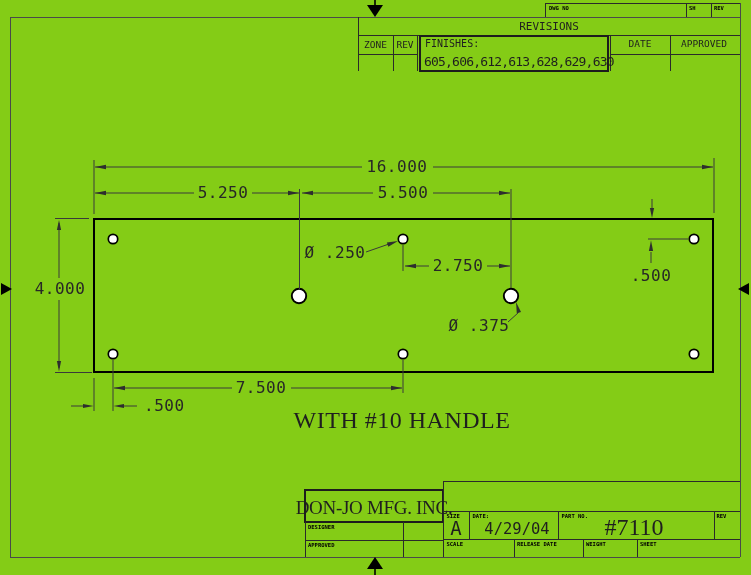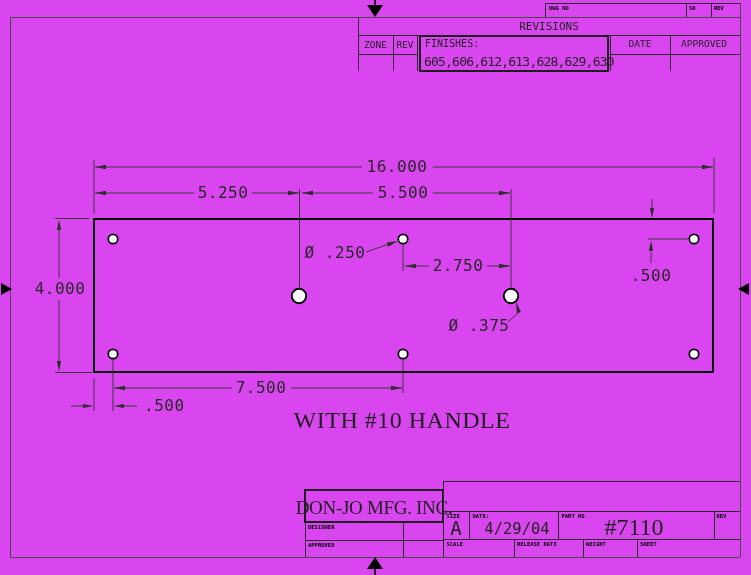--- a/index.html
+++ b/index.html
@@ -1,16 +1,16 @@
 <!DOCTYPE html>
 <html><head>
 <meta charset="utf-8">
 <style>
   html,body{margin:0;padding:0;background:#fff;}
-  .sheet{position:relative;width:751px;height:575px;background:#d946ef;overflow:hidden;
+  .sheet{position:relative;width:751px;height:575px;background:#84cc16;overflow:hidden;
          font-family:"DejaVu Sans Mono", monospace;}
   svg{display:block;}
   
   .frame   {stroke:#4a4a4a;stroke-width:1;fill:none;}
   .tline   {stroke:#2a2a2a;stroke-width:1;fill:none;}
   .tline2  {stroke:#1d1d1d;stroke-width:1.5;fill:none;}
   .plate   {stroke:#000;stroke-width:2;fill:none;}
   .hole    {stroke:#000;stroke-width:1.7;fill:#fff;}
   .bighole {stroke:#000;stroke-width:1.9;fill:#fff;}
   .dim     {stroke:#3a3a3a;stroke-width:1;fill:none;}

